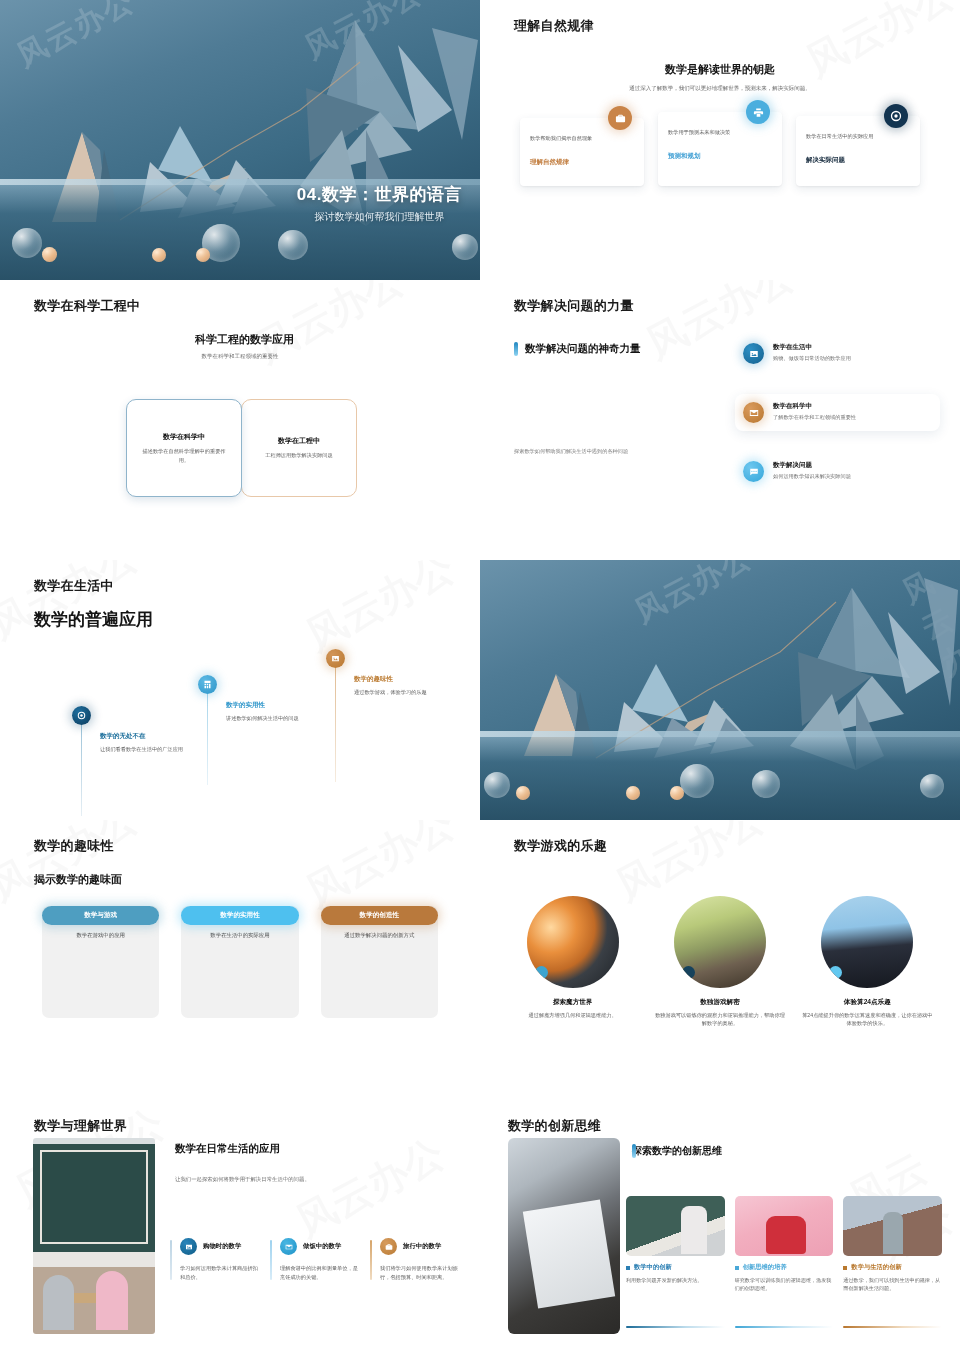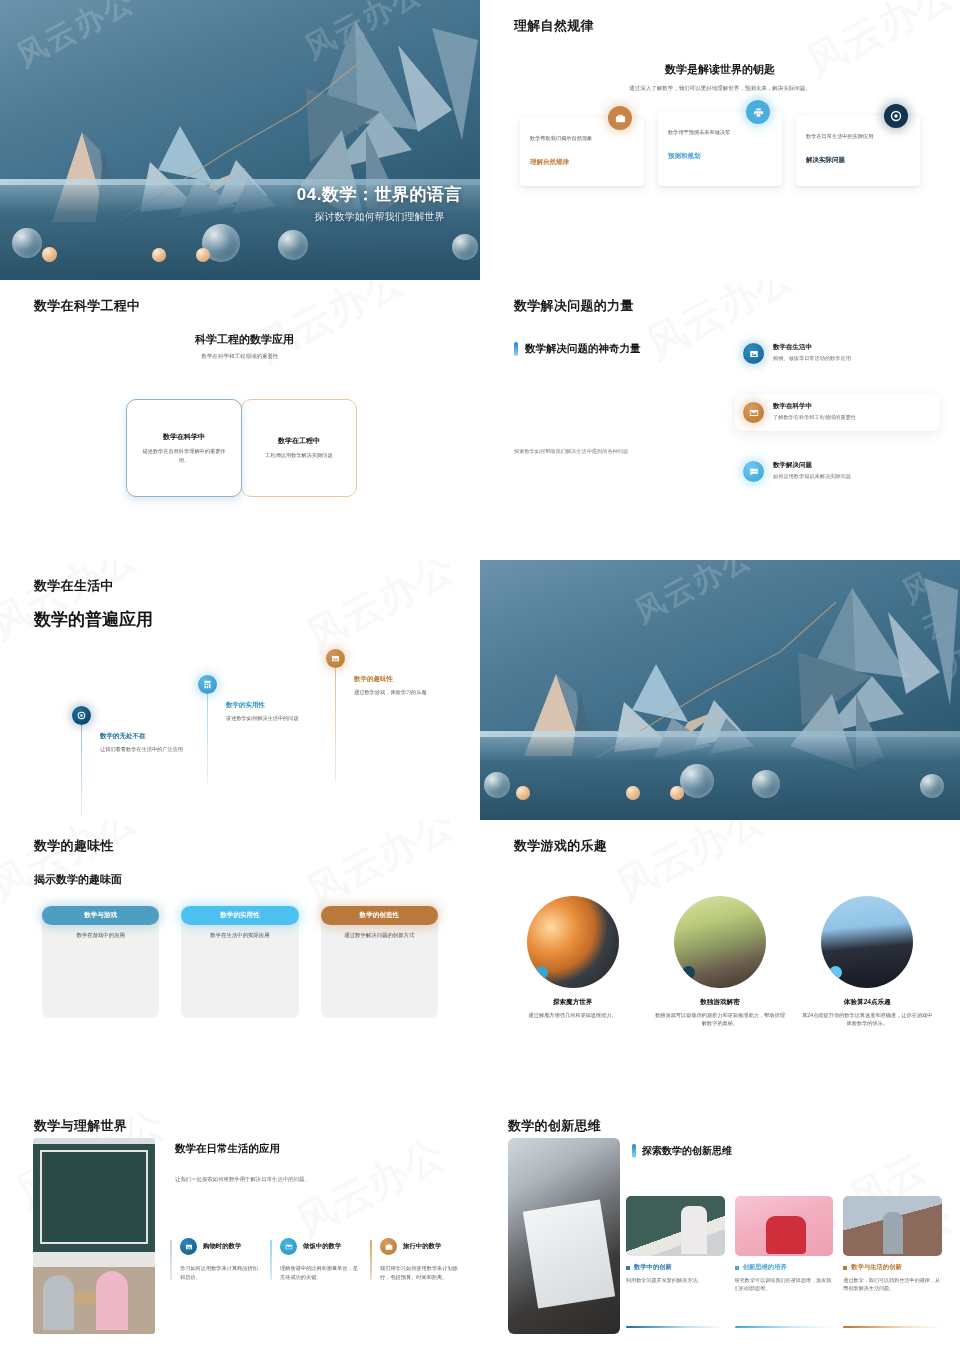--- a/index.html
+++ b/index.html
@@ -116,21 +116,21 @@
   .step .ic { width:17px; height:17px; border-radius:50%; display:flex; align-items:center; justify-content:center; color:#fff; }
   .ic.i1{ background:radial-gradient(circle at 35% 30%,#2a86bb,#0f5b86); }
   .ic.i2{ background:radial-gradient(circle at 35% 30%,#49b6e2,#1f93c8); }
   .ic.i3{ background:radial-gradient(circle at 35% 30%,#d79c5e,#b87a34); }
   .step .sh { font-size:6.4px; font-weight:700; color:#131313; }
   .step .sd { margin-top:9px; font-size:5.2px; color:#5c5c5c; line-height:1.7; }
 
   
   .i-photo { position:absolute; left:28px; top:38px; width:112px; height:196px; border-radius:6px; overflow:hidden; background: linear-gradient(150deg,#cfd6dc 0%, #aeb6bd 22%, #6e7277 46%, #3b3a38 70%, #2b2a28 100%); }
   .i-photo .sheet { position:absolute; left:20%; top:34%; width:70%; height:50%; background:linear-gradient(160deg,#f3f5f7,#d6dadd); transform:rotate(-9deg); }
-  .i-quote { position:absolute; left:152px; top:44px; padding-left:10px; }
+  .i-quote { position:absolute; left:152px; top:44px; padding-left:0; }
   .i-quote:before { content:""; position:absolute; left:0; top:0; bottom:0; width:3.5px; border-radius:2px; background:linear-gradient(180deg,#1f86c0,#9ad8f4); }
   .i-quote-h { font-size:10px; font-weight:700; color:#141414; }
   .icards { position:absolute; left:146px; right:18px; top:96px; display:flex; gap:10px; }
   .icard { flex:1; }
   .icard .thumb { width:100%; height:60px; border-radius:5px; overflow:hidden; }
   .th1 { background: linear-gradient(160deg,#3e5f57 0 58%, #e9e7e2 58% 72%, #cfd2d4 72% 100%); position:relative; }
   .th1:after { content:""; position:absolute; left:56%; top:16%; width:26%; height:80%; background:#eceaea; border-radius:8px 8px 0 0; }
   .th2 { background: linear-gradient(160deg,#f6c6d3 0%, #f2aebf 45%, #eda0b4 100%); position:relative; }
   .th2:after { content:""; position:absolute; left:32%; top:34%; width:40%; height:62%; background:#cf2f3b; border-radius:9px 9px 4px 4px; }
   .th3 { background: linear-gradient(165deg,#b7c3cf 0 40%, #8b6a5c 40% 100%); position:relative; }

